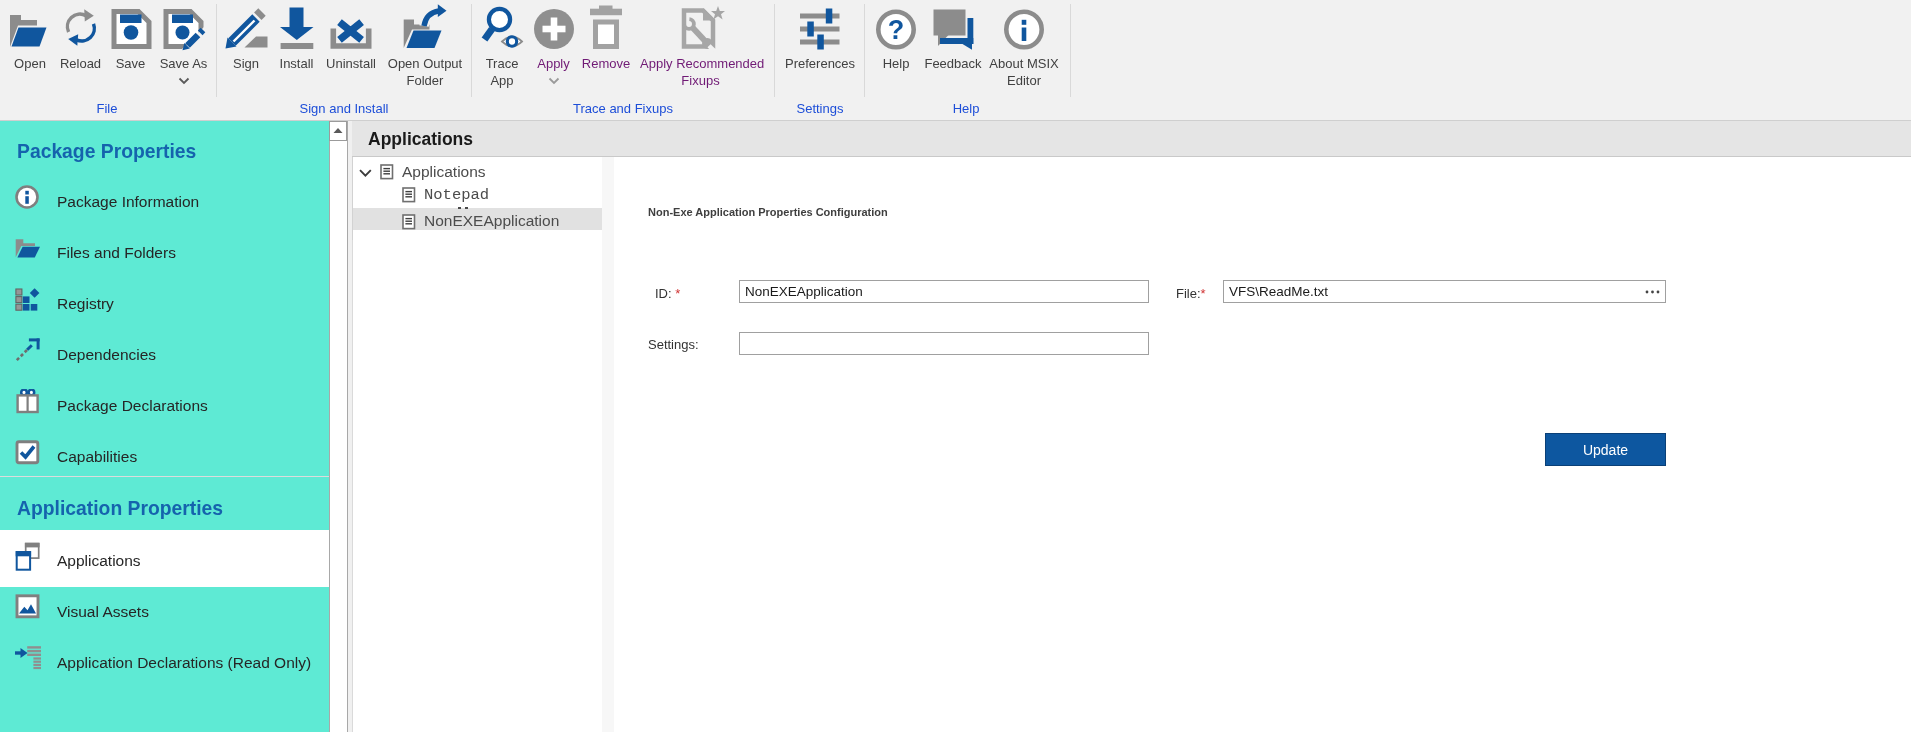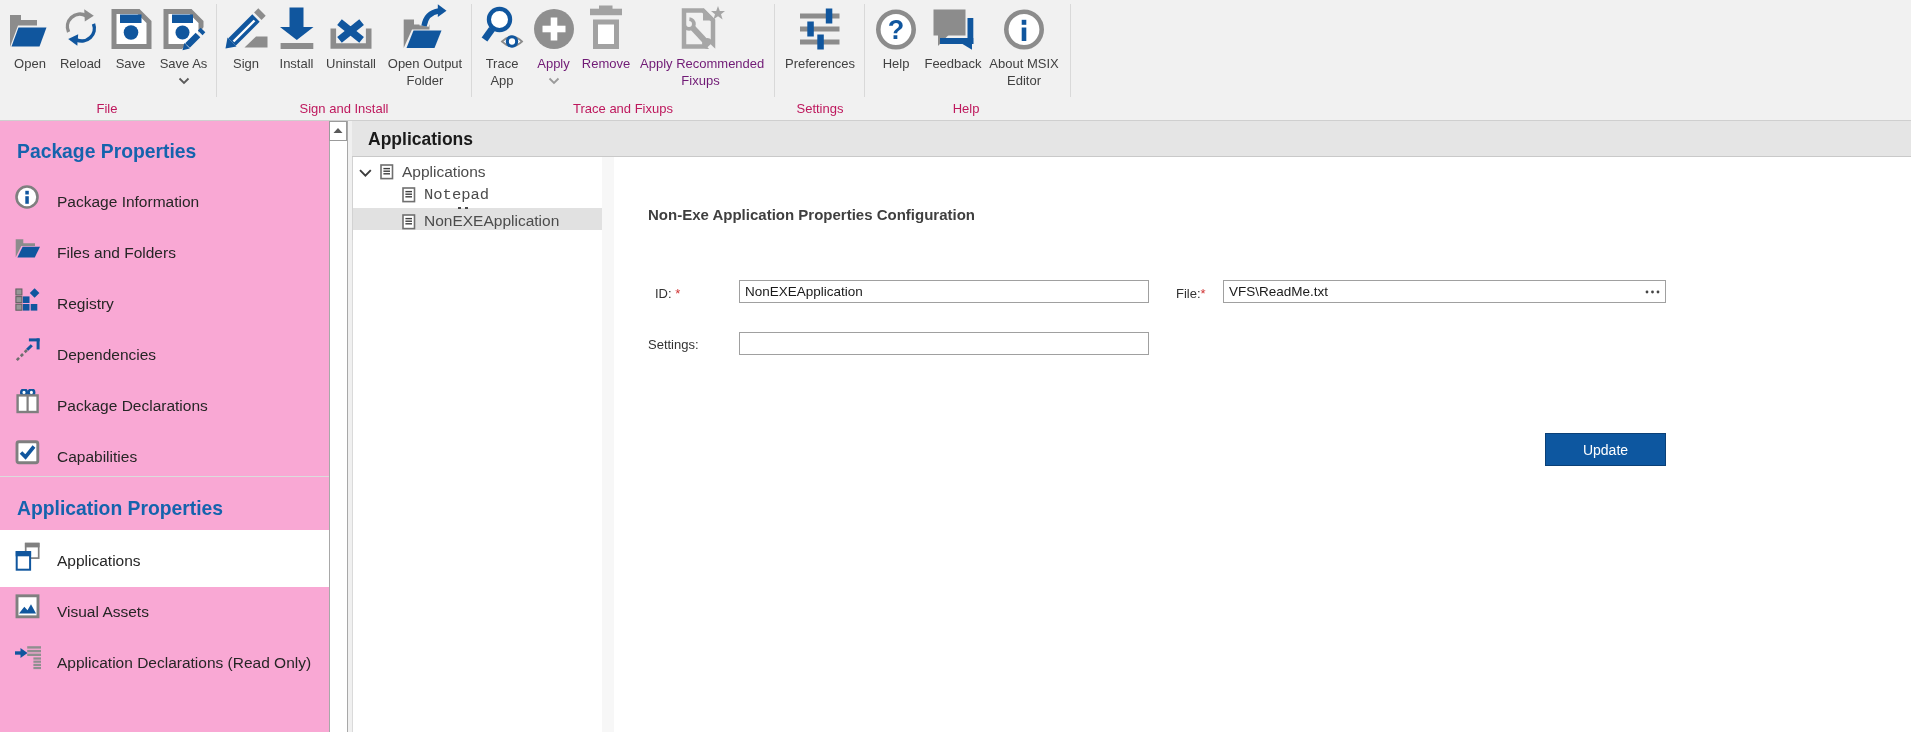--- a/index.html
+++ b/index.html
@@ -5,42 +5,42 @@
   html,body{margin:0;padding:0;}
   body{font-family:"Liberation Sans", sans-serif; width:1911px; height:732px; overflow:hidden; position:relative; background:#ffffff;}
   .abs{position:absolute;}
   
   #ribbon{left:0;top:0;width:1911px;height:120px;background:#f1f1f1;border-bottom:1px solid #cfcfcf;}
   .tb{position:absolute;top:4px;text-align:center;}
   .tb svg{display:block;margin:0 auto;}
   .tlab{font-size:13px;color:#414141;line-height:16.5px;white-space:nowrap;margin-top:1px;}
   .tlab.dis{color:#701a75;}
   .gsep{position:absolute;top:4px;height:93px;width:1px;background:#d9d9d9;}
-  .glab{position:absolute;top:101px;font-size:13px;color:#be185d;text-align:center;}
-  
-  #sidebar{left:0;top:121px;width:329px;height:611px;background:#f9a8d4;text-align:right;}
+  .glab{position:absolute;top:101px;font-size:13px;color:#1d4ed8;text-align:center;}
+  
+  #sidebar{left:0;top:121px;width:329px;height:611px;background:#5eead4;text-align:right;}
   .shead{position:absolute;left:17px;font-size:21px;font-weight:bold;color:#1563ad;white-space:nowrap;transform:scaleX(0.92);transform-origin:left center;}
   .sitem{position:absolute;left:0;width:329px;height:24px;}
   .sitem svg{position:absolute;}
   .sitem .stxt{position:absolute;left:57px;top:50%;margin-top:-5.5px;font-size:15.5px;color:#262626;white-space:nowrap;}
   
   #sbCol{left:329px;top:121px;width:19px;height:611px;background:#ffffff;border-left:1px solid #a8a8a8;border-right:1px solid #a8a8a8;box-sizing:border-box;}
   #sbBtn{position:absolute;left:329px;top:121px;width:18px;height:20px;background:#ffffff;border:1px solid #9b9b9b;box-sizing:border-box;}
   #strip{left:348px;top:121px;width:4px;height:611px;background:#f0f0f0;border-right:1px solid #dadada;}
   
   #hdr{left:352px;top:121px;width:1559px;height:36px;background:#e5e5e5;border-bottom:1px solid #c9c9c9;box-sizing:border-box;}
   #hdr span{position:absolute;left:16px;top:8px;font-size:17.5px;font-weight:bold;color:#1a1a1a;}
   
   #split{left:602px;top:157px;width:12px;height:575px;background:#f7f7f7;}
   
   #treeBorder{left:352px;top:157px;width:1px;height:83px;background:#d2d2d2;}
   #treeSel{left:353px;top:208px;width:249px;height:22px;background:#e1e1e1;}
   .trow{position:absolute;font-size:15.5px;color:#4c4c4c;white-space:nowrap;}
   
-  #formTitle{left:648px;top:206px;font-size:15px;font-weight:bold;color:#3f3f3f;}
+  #formTitle{left:648px;top:206px;font-size:11px;font-weight:bold;color:#3f3f3f;}
   .flabel{position:absolute;font-size:13px;color:#333;white-space:nowrap;}
   .red{color:#d03333;}
   .finput{position:absolute;background:#fff;border:1px solid #a0a0a0;box-sizing:border-box;font-size:13.5px;color:#1a1a1a;padding:0 0 0 5px;font-family:"Liberation Sans",sans-serif; display:flex;align-items:center;}
   #updBtn{left:1545px;top:433px;width:121px;height:33px;background:#0d57a0;border:1px solid #0a4077;box-sizing:border-box;color:#fff;font-size:14px;display:flex;align-items:center;justify-content:center;}
 </style>
 </head>
 <body>
 <div class="abs" id="ribbon">
 
   <div class="tb" style="left:5px;width:50px;">

